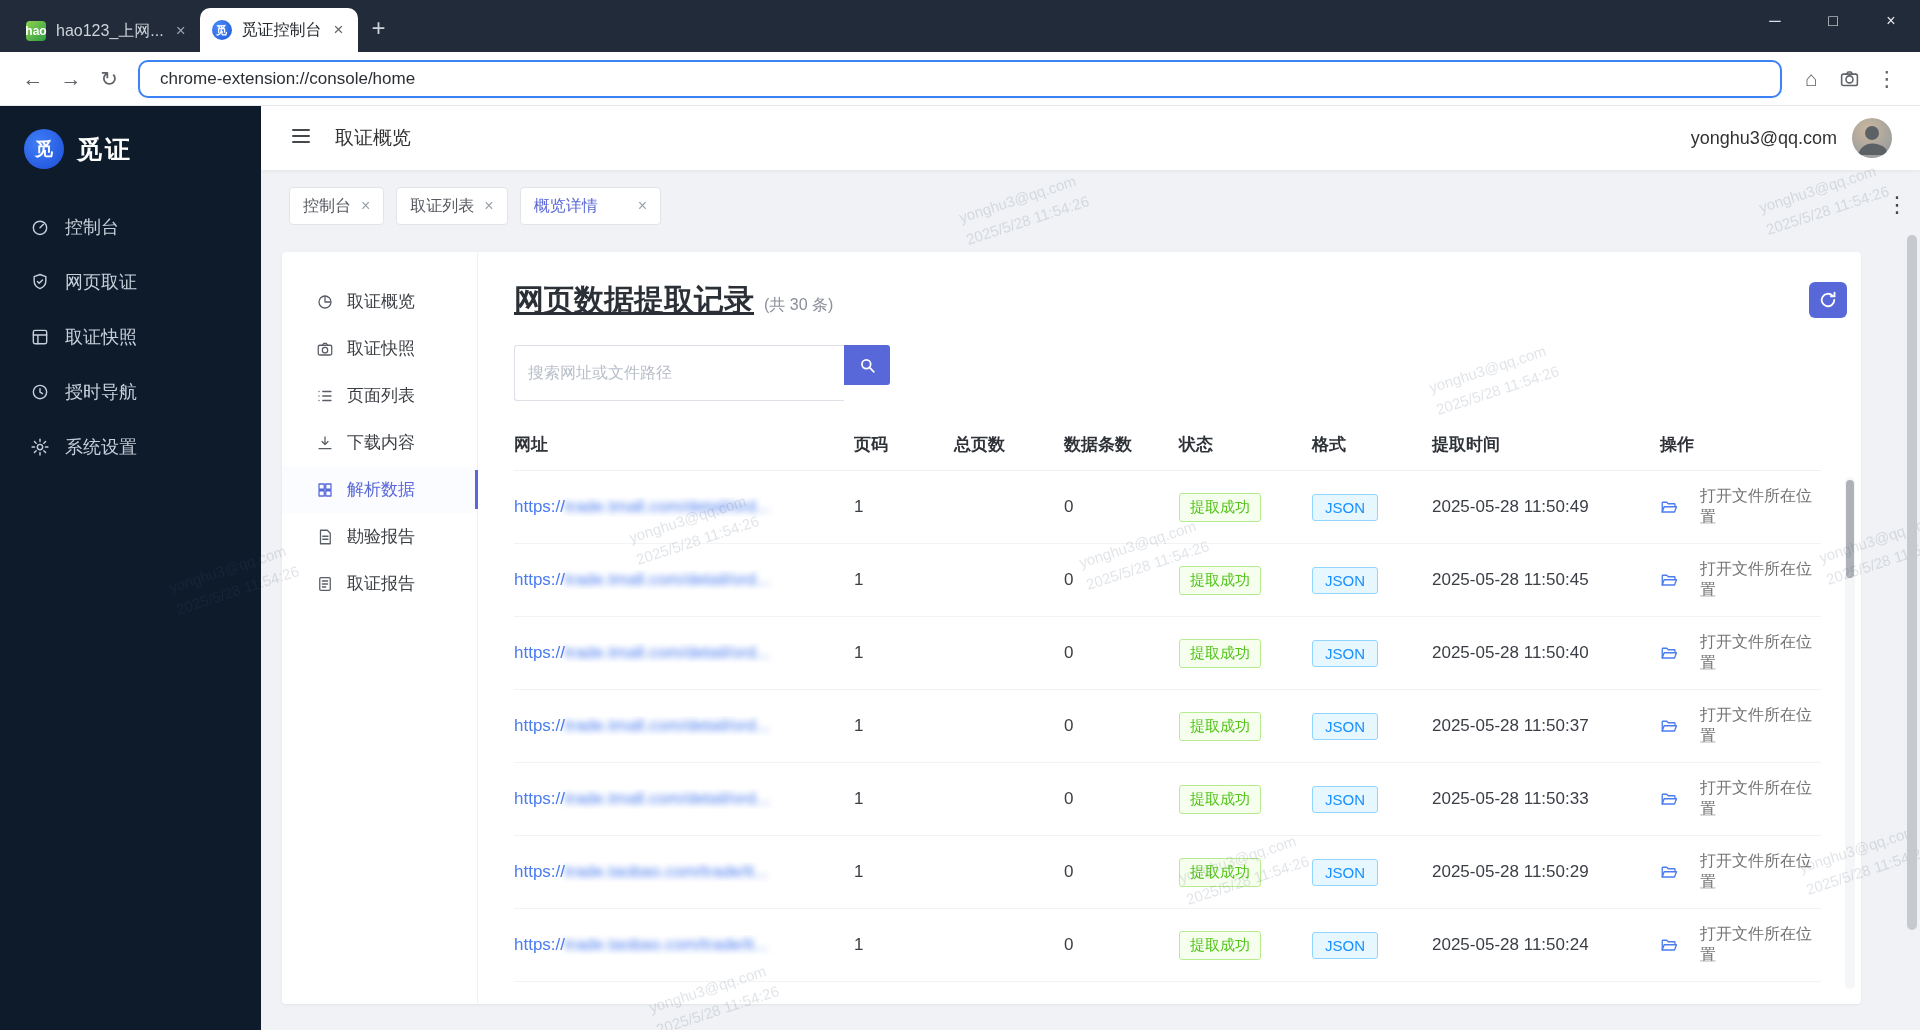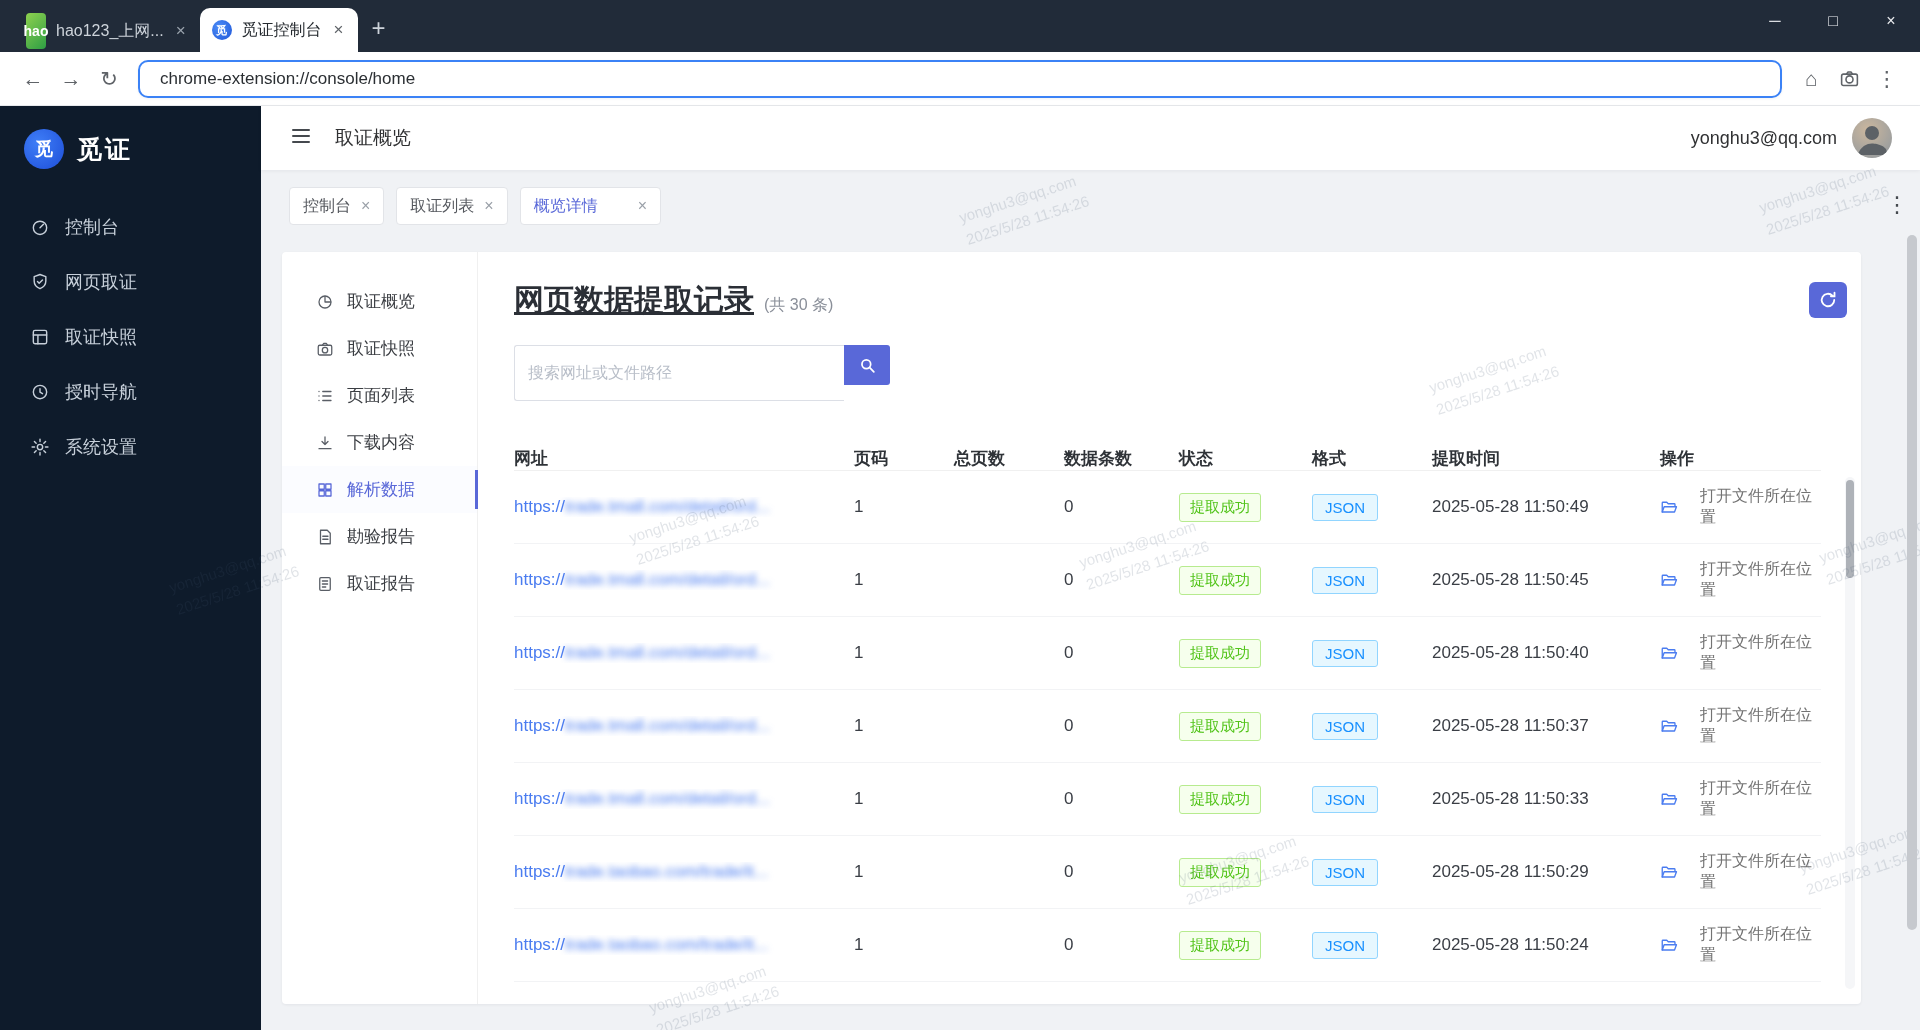--- a/index.html
+++ b/index.html
@@ -6,21 +6,21 @@
   html,body { width:1920px; height:1030px; overflow:hidden; }
   body { font-family:"Liberation Sans","DejaVu Sans",sans-serif; background:#f0f2f5; position:relative; }
 
   
   .tabbar { height:52px; background:#212b39; display:flex; align-items:flex-end; position:relative; padding-left:14px; }
   .tab { height:42px; display:flex; align-items:center; padding:0 12px; gap:10px; font-size:16px; color:#cdd3da; border-radius:10px 10px 0 0; cursor:default; }
   .tab.active { background:#ffffff; color:#24292e; height:44px; }
   .tab-title { max-width:150px; white-space:nowrap; overflow:hidden; text-overflow:ellipsis; }
   .tab-close { color:#9aa3ad; font-size:17px; padding:0 2px; }
   .tab.active .tab-close { color:#5f6368; }
-  .favicon-hao { width:20px; height:36px; border-radius:4px; background:linear-gradient(135deg,#8ed14f,#2e9e44); color:#fff; font-size:14px; font-weight:bold; display:flex; align-items:center; justify-content:center; flex-shrink:0; }
+  .favicon-hao { width:20px; height:20px; border-radius:4px; background:linear-gradient(135deg,#8ed14f,#2e9e44); color:#fff; font-size:12px; font-weight:bold; display:flex; align-items:center; justify-content:center; flex-shrink:0; }
   .favicon-mz { width:20px; height:20px; border-radius:50%; background:radial-gradient(circle at 35% 35%, #4d8df7, #1d55d8); color:#fff; font-size:11px; font-weight:bold; display:flex; align-items:center; justify-content:center; flex-shrink:0; }
   .newtab { color:#cdd3da; font-size:24px; margin:0 0 12px 14px; line-height:1; }
   .win-controls { position:absolute; right:0; top:0; height:42px; display:flex; }
   .win-btn { width:58px; display:flex; align-items:center; justify-content:center; color:#e8eaed; font-size:16px; }
 
   
   .toolbar { height:54px; background:#ffffff; display:flex; align-items:center; padding:0 14px; border-bottom:1px solid #e7e9ec; }
   .nav-ico { width:38px; text-align:center; font-size:21px; color:#5f6368; flex-shrink:0; }
   .nav-ico.svgico { display:flex; align-items:center; justify-content:center; }
   .urlbar { flex:1; height:38px; border:2px solid #3b82f6; border-radius:10px; display:flex; align-items:center; padding:0 20px; font-size:17px; color:#2b2f33; margin:0 10px; box-shadow:0 1px 3px rgba(0,0,0,.05); }
@@ -65,21 +65,21 @@
   .refresh-btn { position:absolute; top:30px; right:14px; width:38px; height:36px; background:#5968d8; border:none; border-radius:6px; display:flex; align-items:center; justify-content:center; cursor:pointer; }
   .refresh-btn svg { width:20px; height:20px; stroke:#fff; fill:none; stroke-width:2.2; stroke-linecap:round; }
 
   .search-row { display:flex; margin-top:24px; }
   .search-input { width:330px; height:56px; border:1px solid #dcdfe6; border-right:none; border-radius:3px 0 0 3px; padding:0 13px; font-size:16px; color:#333; outline:none; font-family:inherit; }
   .search-input::placeholder { color:#b8bec8; }
   .search-btn { width:46px; height:40px; background:#5968d8; border:none; border-radius:0 3px 3px 0; display:flex; align-items:center; justify-content:center; cursor:pointer; }
   .search-btn svg { width:19px; height:19px; stroke:#fff; fill:none; stroke-width:2.2; stroke-linecap:round; }
 
   
-  .thead { display:flex; height:52px; align-items:flex-end; border-bottom:1px solid #f0f0f0; margin-top:18px; font-weight:bold; font-size:17px; color:#2f3338; }
+  .thead { display:flex; height:52px; align-items:center; border-bottom:1px solid #f0f0f0; margin-top:18px; font-weight:bold; font-size:17px; color:#2f3338; }
   .trow { display:flex; height:73px; align-items:center; border-bottom:1px solid #f2f3f5; font-size:17px; color:#3a3e45;justify-content:center; }
   .td, .th { flex-shrink:0; }
   .col-url    { width:340px; padding-right:14px; white-space:nowrap; overflow:hidden; }
   .col-page   { width:100px; }
   .col-total  { width:110px; }
   .col-count  { width:115px; }
   .col-status { width:133px; }
   .col-format { width:120px; }
   .col-time   { width:228px; }
   .col-action { flex:1 1 auto; }

